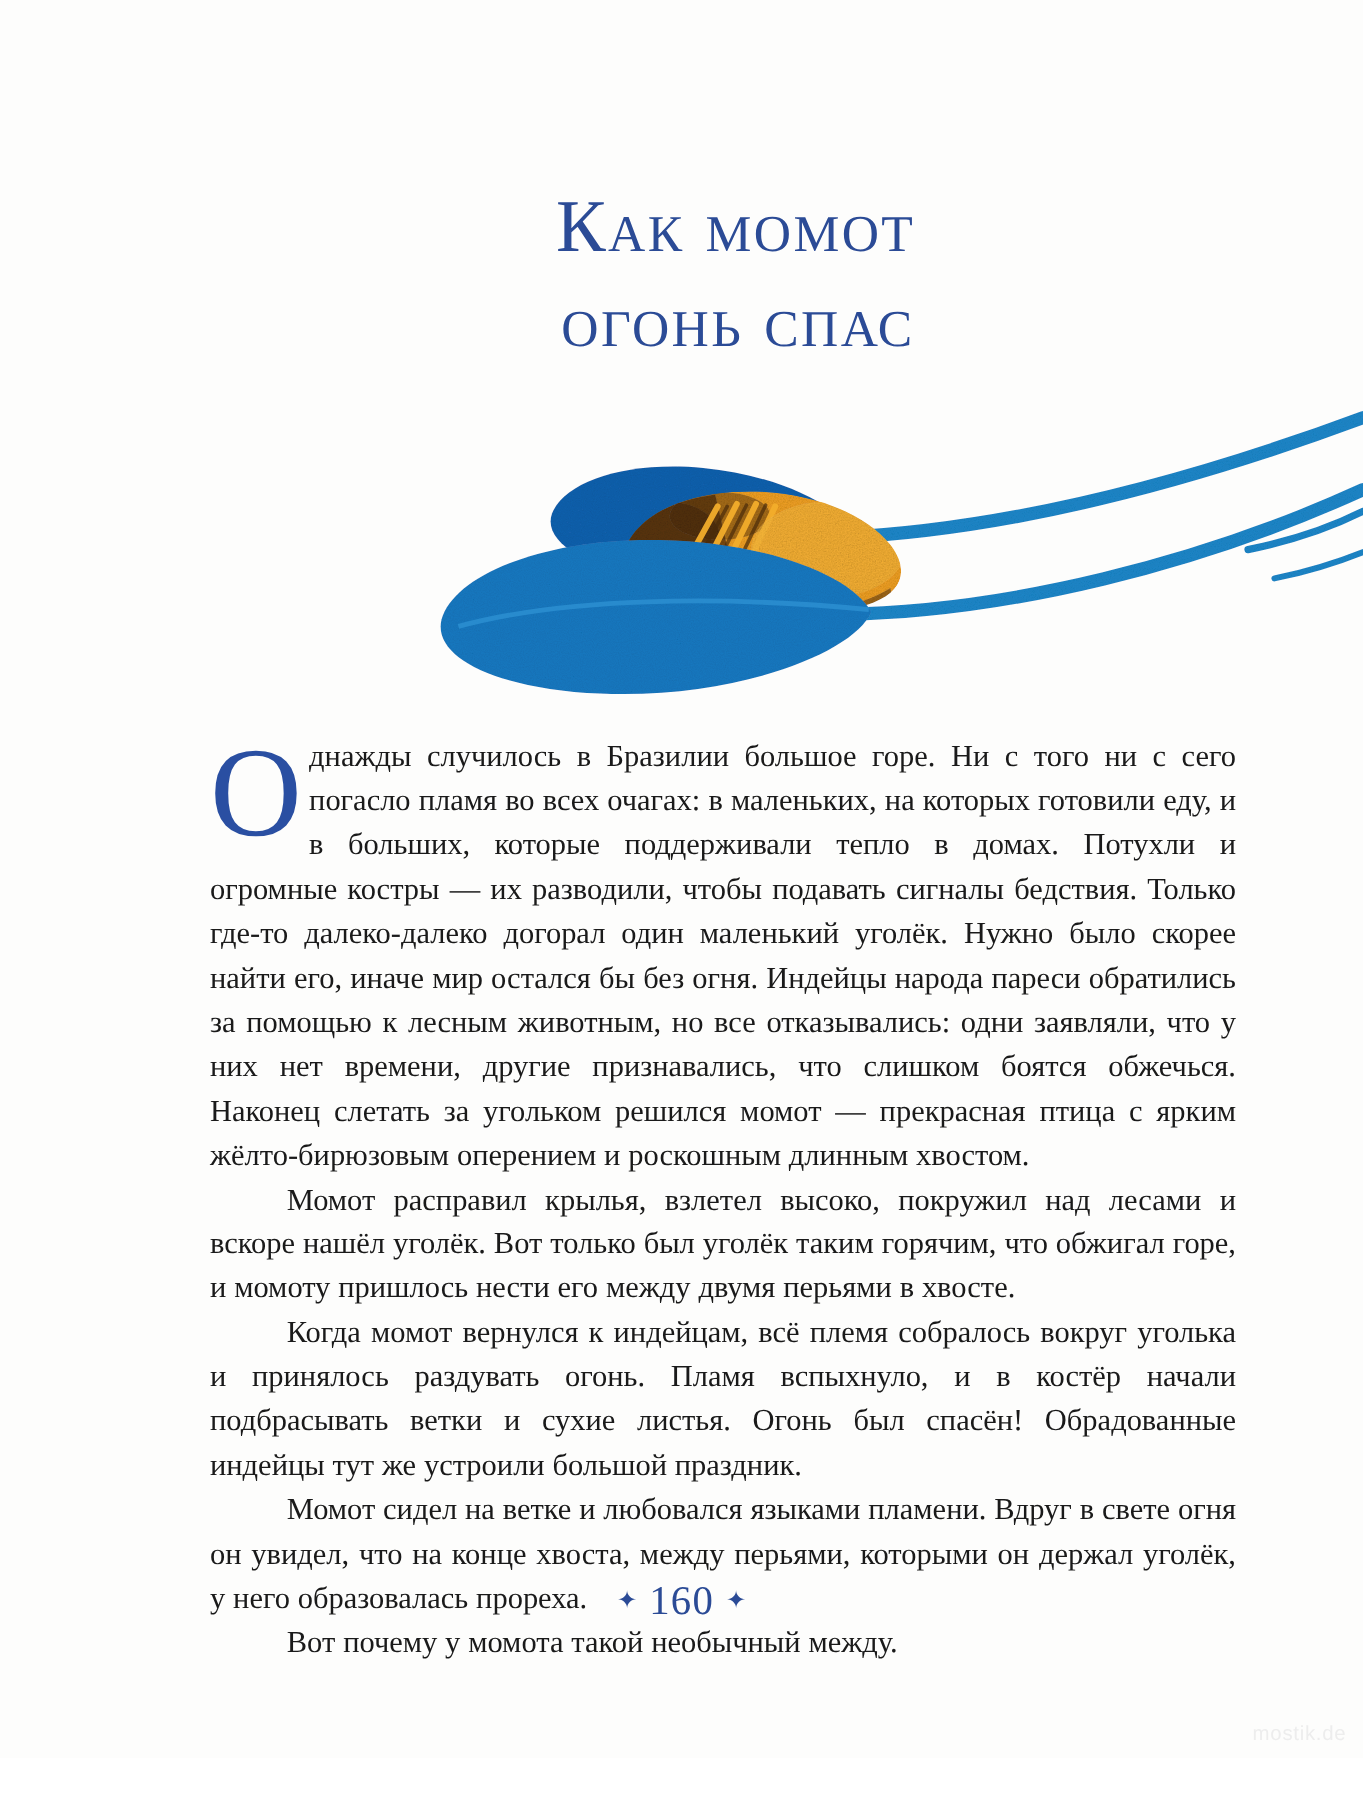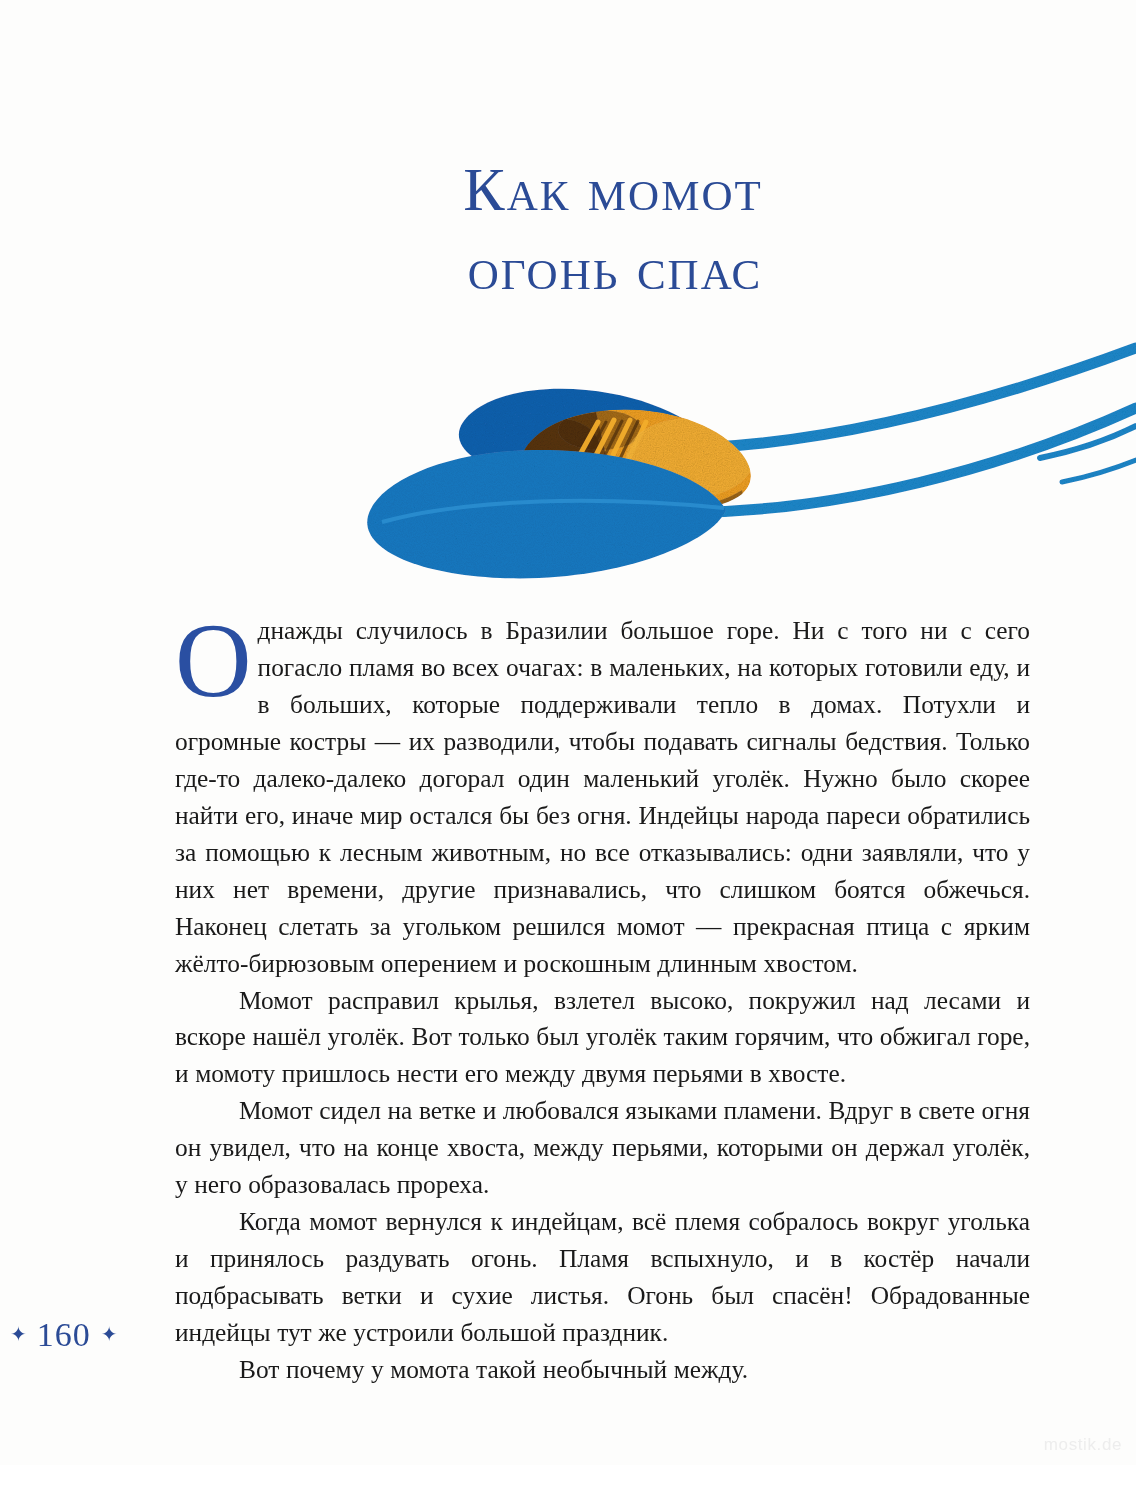--- a/index.html
+++ b/index.html
@@ -83,20 +83,21 @@
     margin: 4px 6px 0 0;
     padding: 0;
   }
 
   
   .folio {
     position: absolute;
     left: 0;
     top: 1318px;
     width: 1136px;
+    text-align: center;
     color: #2b4b96;
   }
   .folio .orn {
     display: inline-block;
     font-size: 20px;
     vertical-align: 5px;
     line-height: 1;
     margin: 0 10px;
     color: #2b4b96;
   }
@@ -216,22 +217,22 @@
       </g>
 
       <path d="M160,500 C176,490 190,500 192,516 C194,534 178,546 166,540 C154,534 150,512 160,500 Z" fill="#f0a022" filter="url(#grain)"></path>
       <path d="M164,528 C176,534 188,530 191,522 C192,536 178,547 166,540 Z" fill="#4a2c0b" opacity="0.6" filter="url(#grain)"></path>
     </svg>
   </div>
 
   <div class="body-text">
     <p class="first"><span class="dropcap">О</span><span>днажды случилось в Бразилии большое горе. Ни с того ни с сего погасло пламя во всех очагах: в маленьких, на которых готовили еду, и в больших, которые поддерживали тепло в домах. Потухли и огромные костры — их разводили, чтобы подавать сигналы бедствия. Только где-то далеко-далеко догорал один маленький уголёк. Нужно было скорее найти его, иначе мир остался бы без огня. Индейцы народа пареси обратились за помощью к лесным животным, но все отказывались: одни заявляли, что у них нет времени, другие признавались, что слишком боятся обжечься. Наконец слетать за угольком решился момот — прекрасная птица с ярким жёлто-бирюзовым оперением и роскошным длинным хвостом.</span></p>
     <p>Момот расправил крылья, взлетел высоко, покружил над лесами и вскоре нашёл уголёк. Вот только был уголёк таким горячим, что обжигал горе, и момоту пришлось нести его между двумя перьями в хвосте.</p>
+    <p>Когда момот вернулся к индейцам, всё племя собралось вокруг уголька и принялось раздувать огонь. Пламя вспыхнуло, и в костёр начали подбрасывать ветки и сухие листья. Огонь был спасён! Обрадованные индейцы тут же устроили большой праздник.</p>
     <p>Момот сидел на ветке и любовался языками пламени. Вдруг в свете огня он увидел, что на конце хвоста, между перьями, которыми он держал уголёк, у него образовалась прореха.</p>
-    <p>Когда момот вернулся к индейцам, всё племя собралось вокруг уголька и принялось раздувать огонь. Пламя вспыхнуло, и в костёр начали подбрасывать ветки и сухие листья. Огонь был спасён! Обрадованные индейцы тут же устроили большой праздник.</p>
     <p>Вот почему у момота такой необычный между.</p>
   </div>
 
   <div class="folio">
     <span class="orn">✦</span><span class="num">160</span><span class="orn">✦</span>
   </div>
 
   <div class="watermark">mostik.de</div>
 
 </div>

